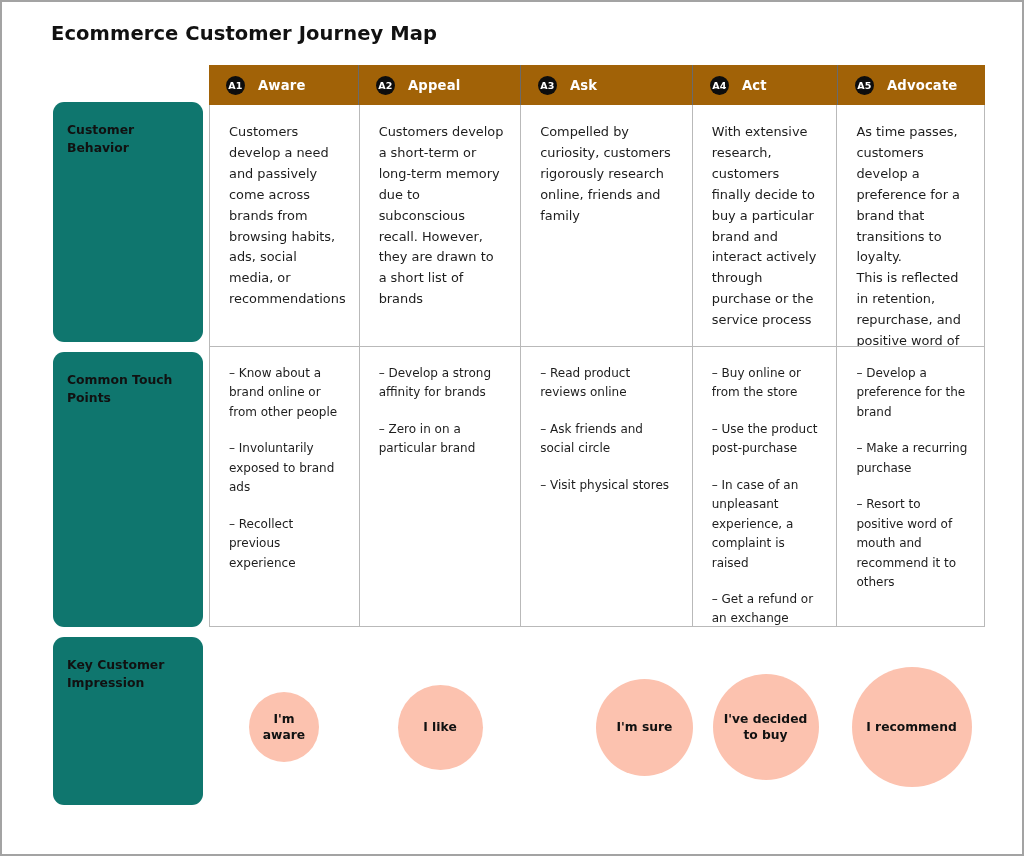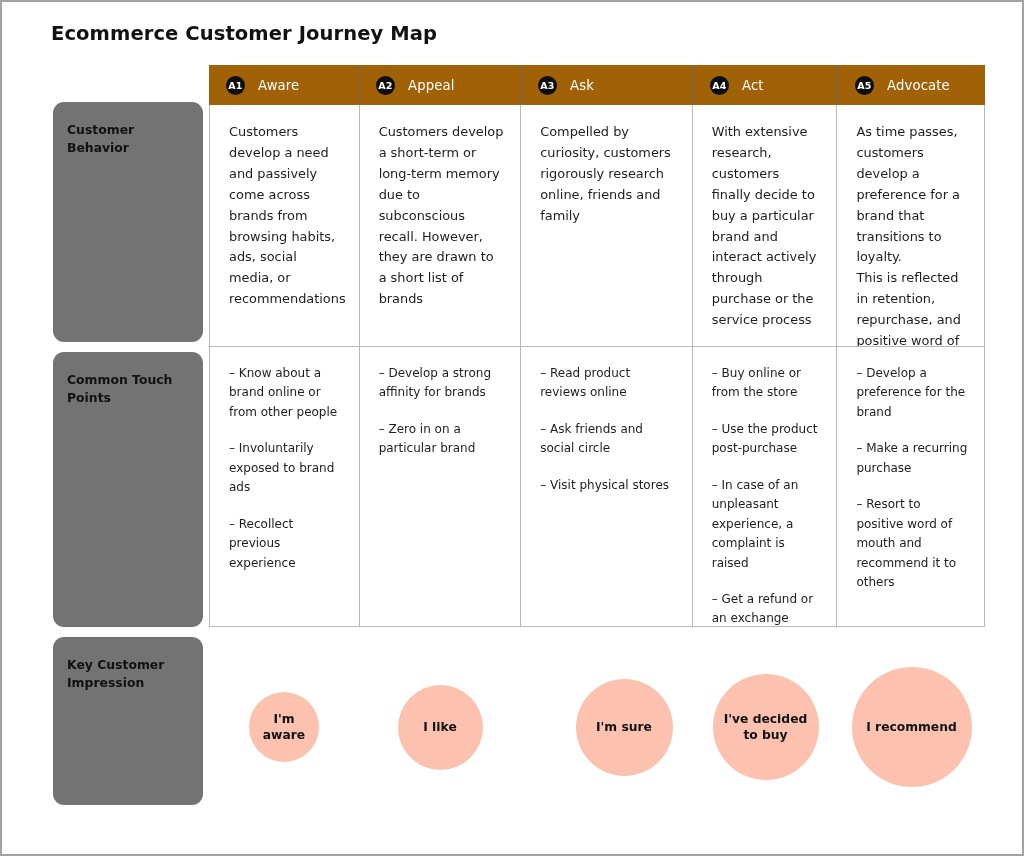--- a/index.html
+++ b/index.html
@@ -72,21 +72,21 @@
     font-weight: bold;
     display: flex;
     align-items: center;
     justify-content: center;
     letter-spacing: 0.2px;
   }
   .header-label {
     margin-left: 13px;
     color: #ffffff;
     font-size: 13.2px;
-    font-weight: normal;
+    font-weight: bold;
     letter-spacing: 0.15px;
     white-space: nowrap;
   }
 
   
   .body-row {
     position: absolute;
     left: 0;
     width: 776px;
     display: flex;
@@ -121,21 +121,21 @@
   }
   .tp-item + .tp-item { margin-top: 17px; }
   .tp-item.tight + .tp-item,
   .tp-item + .tp-item.tight { margin-top: 0; }
 
   
   .rowlabel {
     position: absolute;
     left: 51px;
     width: 150px;
-    background: #737373;
+    background: #0f766e;
     border-radius: 11px;
     padding: 19px 15px 10px 14px;
   }
   .rowlabel-text {
     font-size: 12.4px;
     font-weight: bold;
     line-height: 1.45;
     color: #111111;
     white-space: pre-line;
   }
@@ -273,21 +273,21 @@
       <div class="circle-slot" style="left: 0px; width: 150px;">
         <div class="circle" style="width: 70px; height: 70px;">
           <div class="circle-label">I'm aware</div>
         </div>
       </div>
       <div class="circle-slot" style="left: 150px; width: 162px;">
         <div class="circle" style="width: 85px; height: 85px;">
           <div class="circle-label">I like</div>
         </div>
       </div>
-      <div class="circle-slot" style="left: 329px; width: 172px;">
+      <div class="circle-slot" style="left: 312px; width: 172px; justify-content: flex-end;">
         <div class="circle" style="width: 97px; height: 97px;">
           <div class="circle-label">I'm sure</div>
         </div>
       </div>
       <div class="circle-slot" style="left: 484px; width: 145px;">
         <div class="circle" style="width: 106px; height: 106px;">
           <div class="circle-label">I've decided
 to buy</div>
         </div>
       </div>

